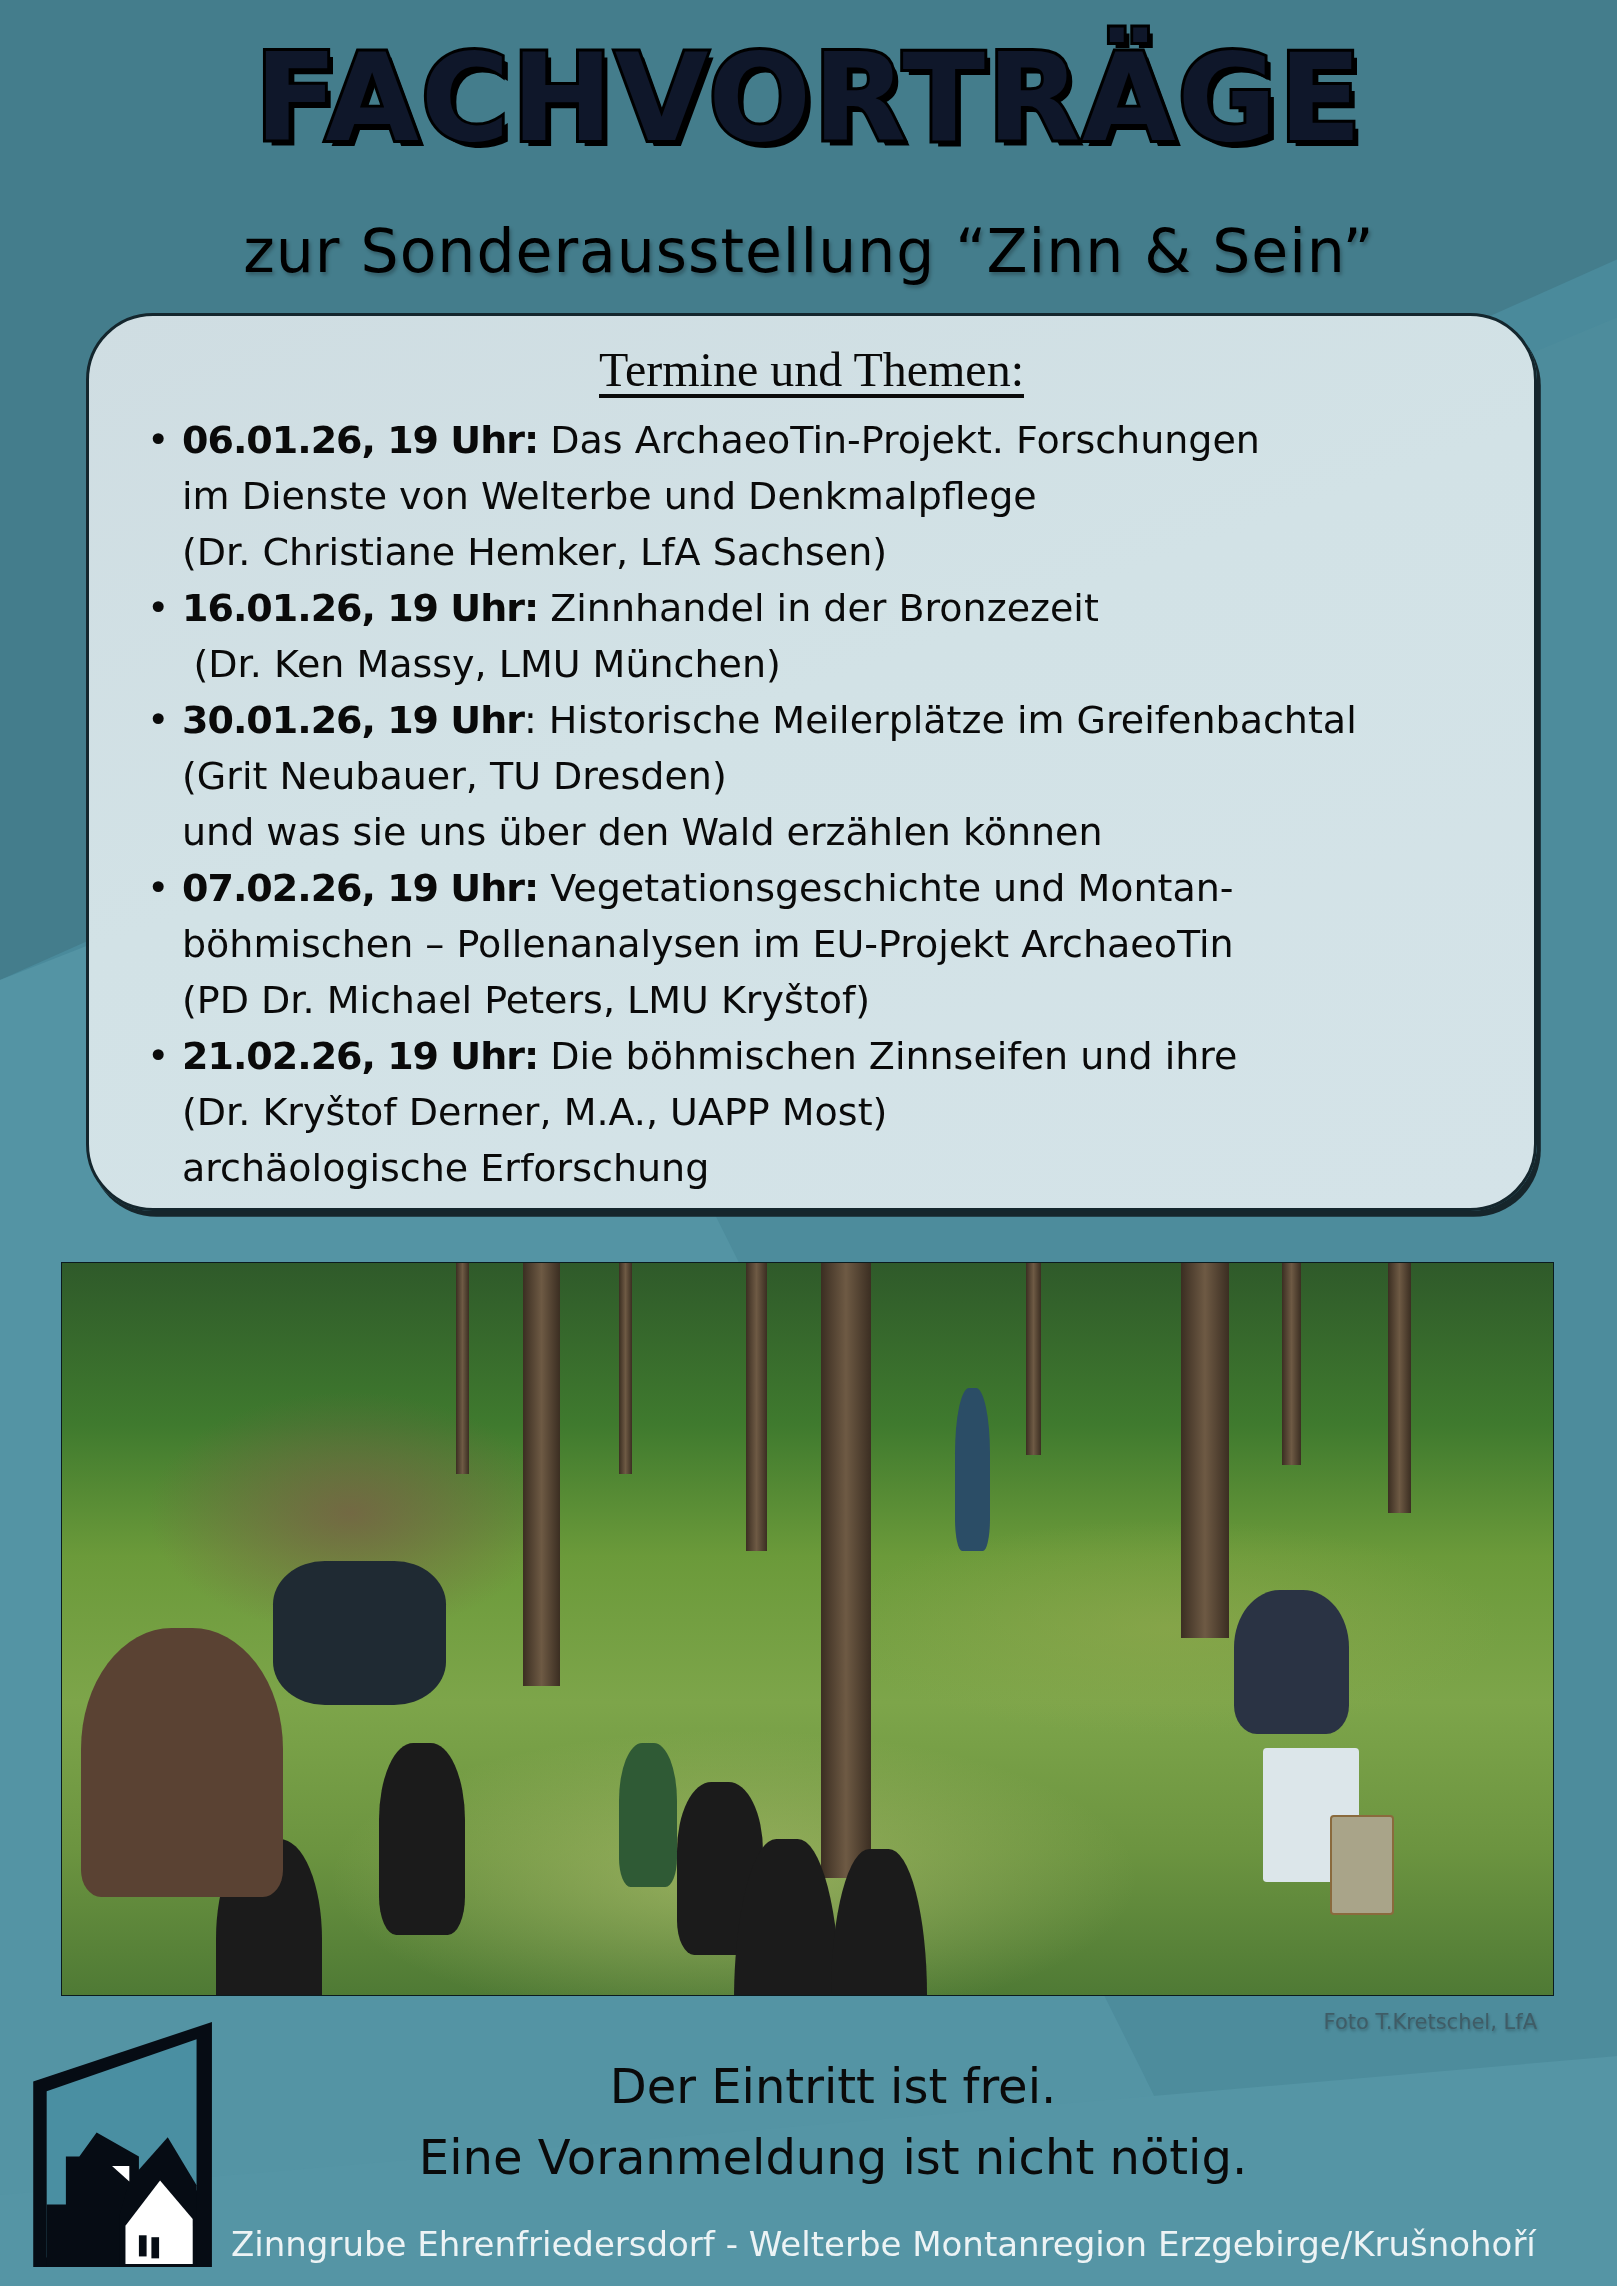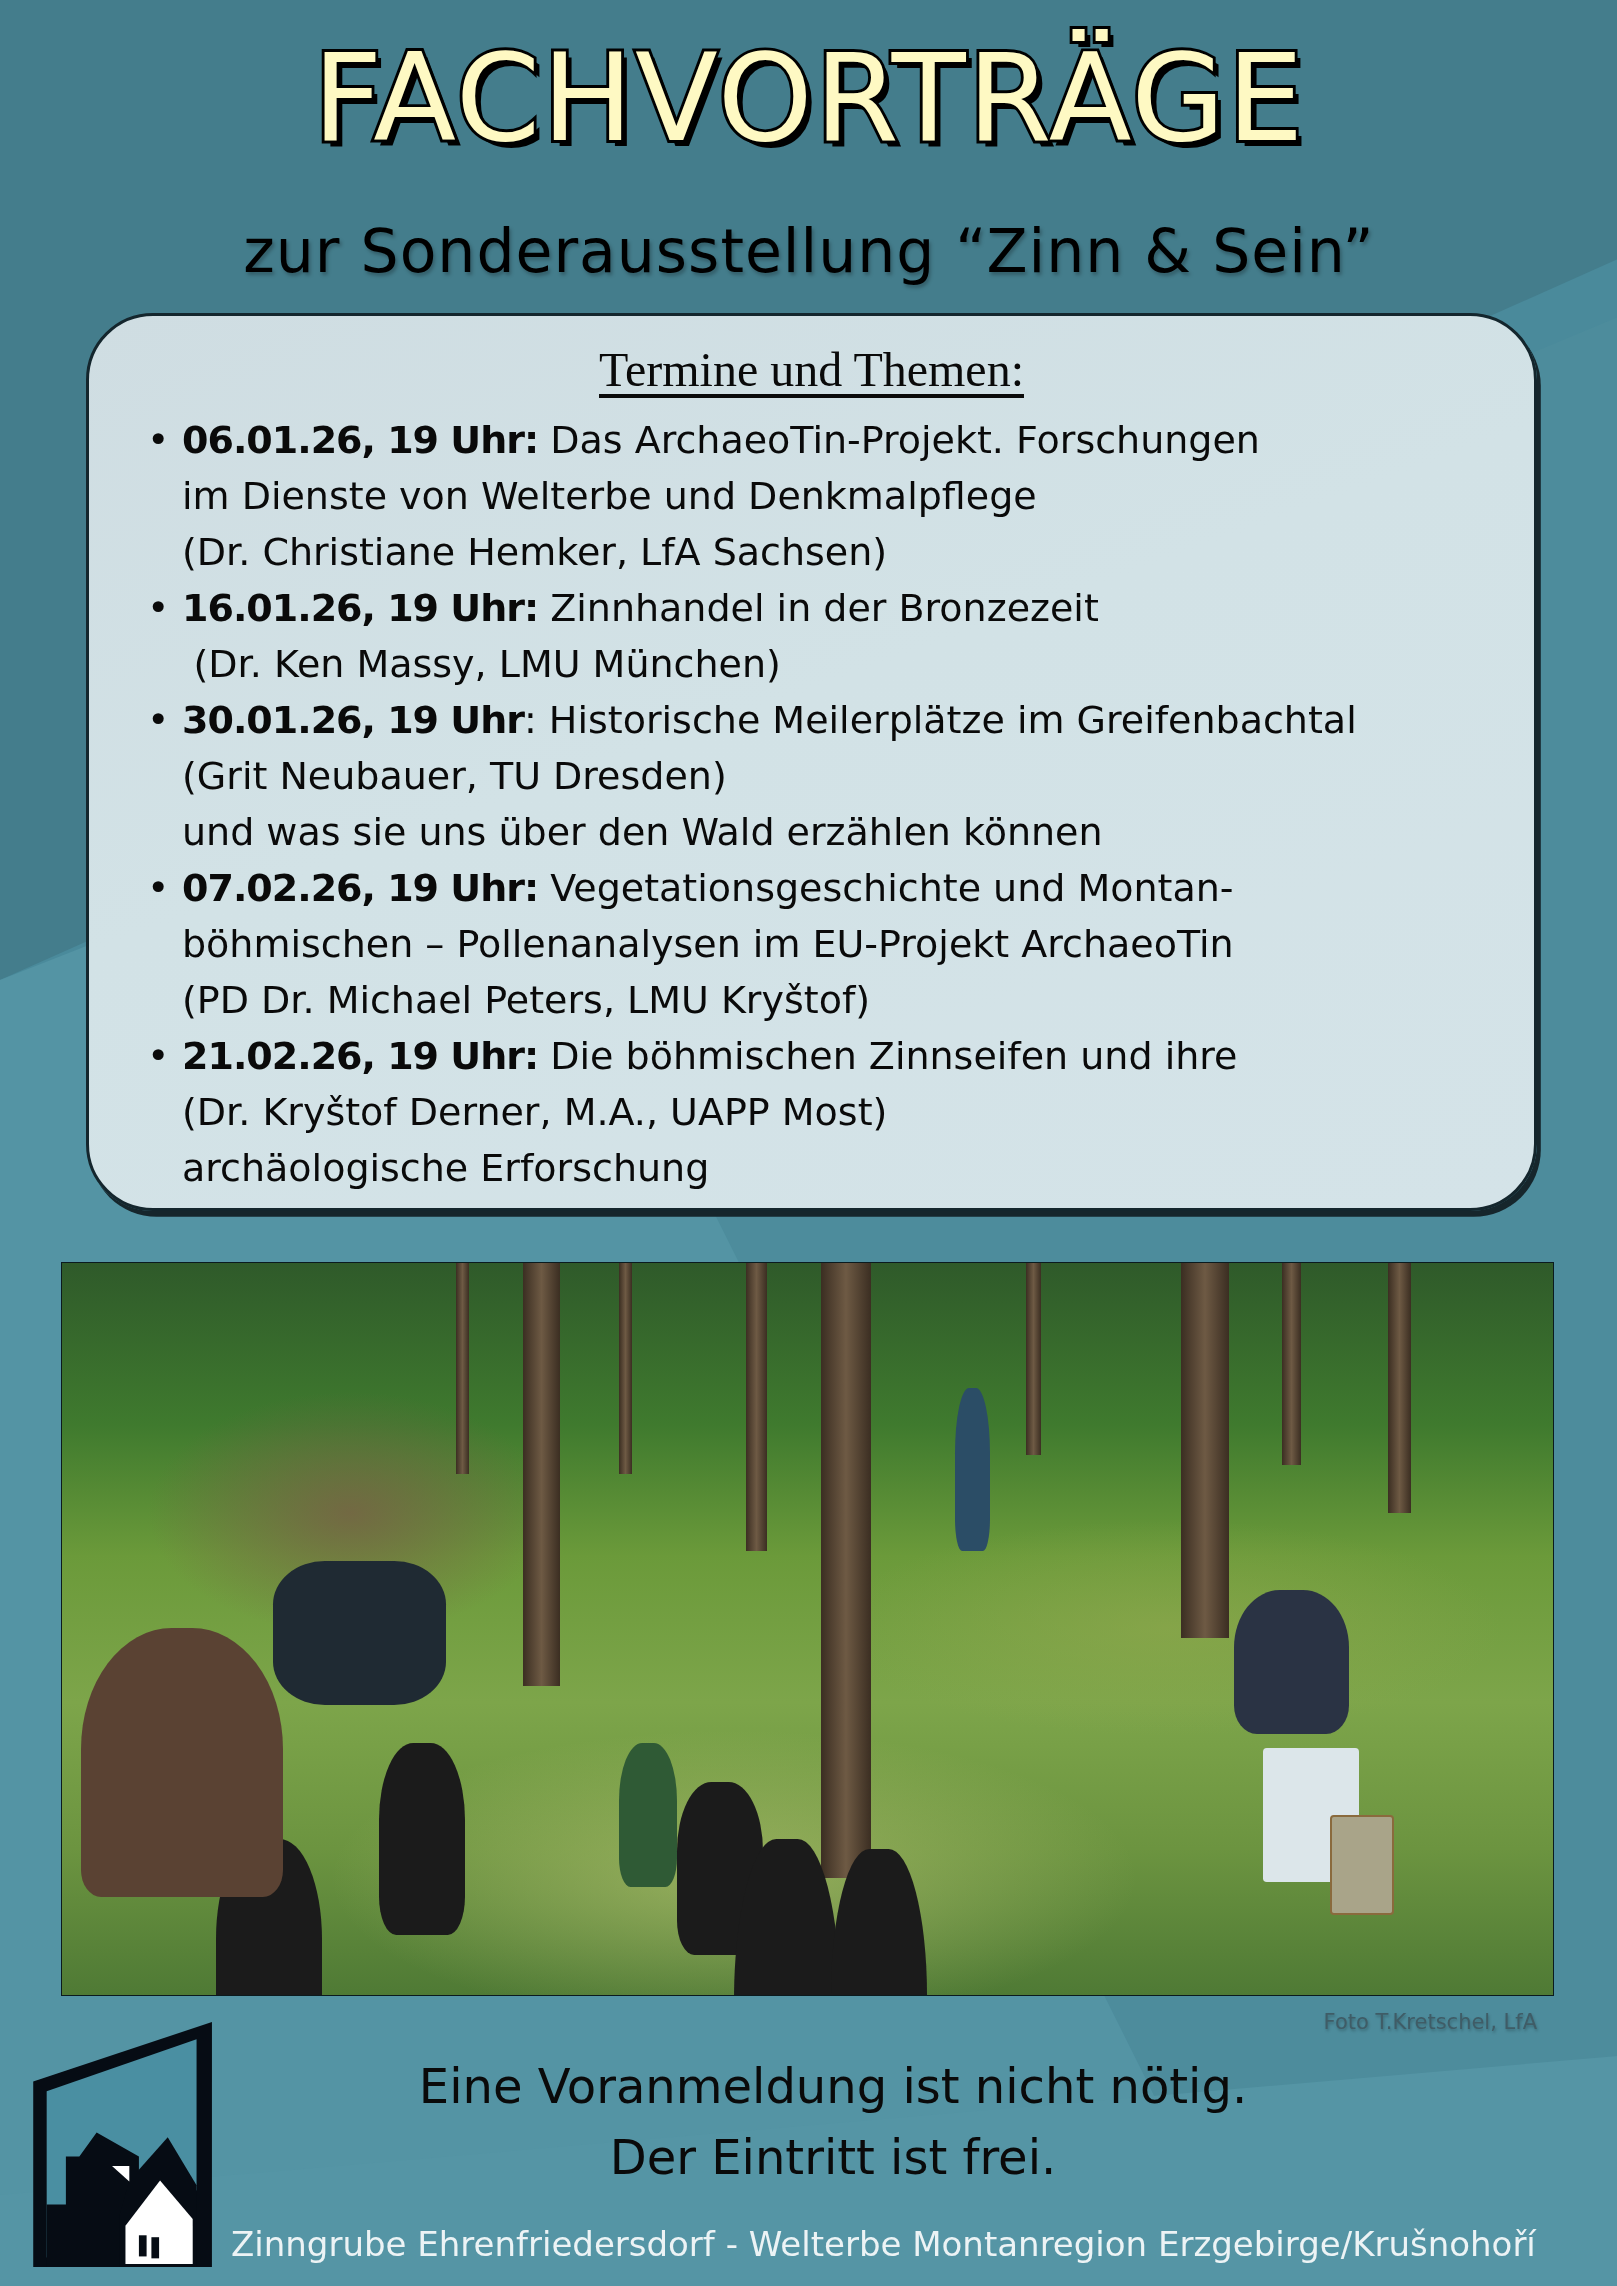--- a/index.html
+++ b/index.html
@@ -33,23 +33,23 @@
     .bg-band5 {
       position: absolute; inset: 0;
       background: #5595a5;
       clip-path: polygon(0 2195px, 1618px 2056px, 1618px 2286px, 0 2286px);
     }
 
     .title {
       position: absolute; left: 0; right: 0; top: 27px;
       text-align: center;
       font-family: "DejaVu Sans", sans-serif;
-      font-weight: normal;
+      font-weight: bold;
       font-size: 121px; letter-spacing: 1.9px;
-      color: #fef9c3;
+      color: #0f172a;
       -webkit-text-stroke: 5.8px #000;
       paint-order: stroke fill;
       text-shadow: 5.8px 5.8px 0 #000;
       line-height: 144px;
     }
     .subtitle {
       position: absolute; left: 0; right: 0; top: 197px;
       text-align: center;
       font-family: "DejaVu Sans", sans-serif;
       font-size: 60px; color: #000000;
@@ -213,18 +213,18 @@
   <polygon points="14,72 170,18 170,175 14,245" fill="#4a8fa2"></polygon>
   <polygon points="14,190 34,190 34,140 48,140 66,115 110,140 110,255 14,255" fill="#060c14"></polygon>
   <polygon points="90,200 90,255 170,255 170,170 140,120 100,165" fill="#060c14"></polygon>
   <polygon points="96,212 132,165 166,205 166,252 96,252" fill="#ffffff"></polygon>
   <polygon points="82,150 100,150 100,166" fill="#ffffff"></polygon>
   <rect x="110" y="222" width="8" height="22" fill="#060c14"></rect>
   <rect x="123" y="224" width="8" height="22" fill="#060c14"></rect>
 </svg>
 
 <div class="info">
+  <div>Der Eintritt ist frei.</div>
   <div>Eine Voranmeldung ist nicht nötig.</div>
-  <div>Der Eintritt ist frei.</div>
 </div>
 
 <div class="footer">Zinngrube Ehrenfriedersdorf - Welterbe Montanregion Erzgebirge/Krušnohoří</div>
 
 
 </body></html>

